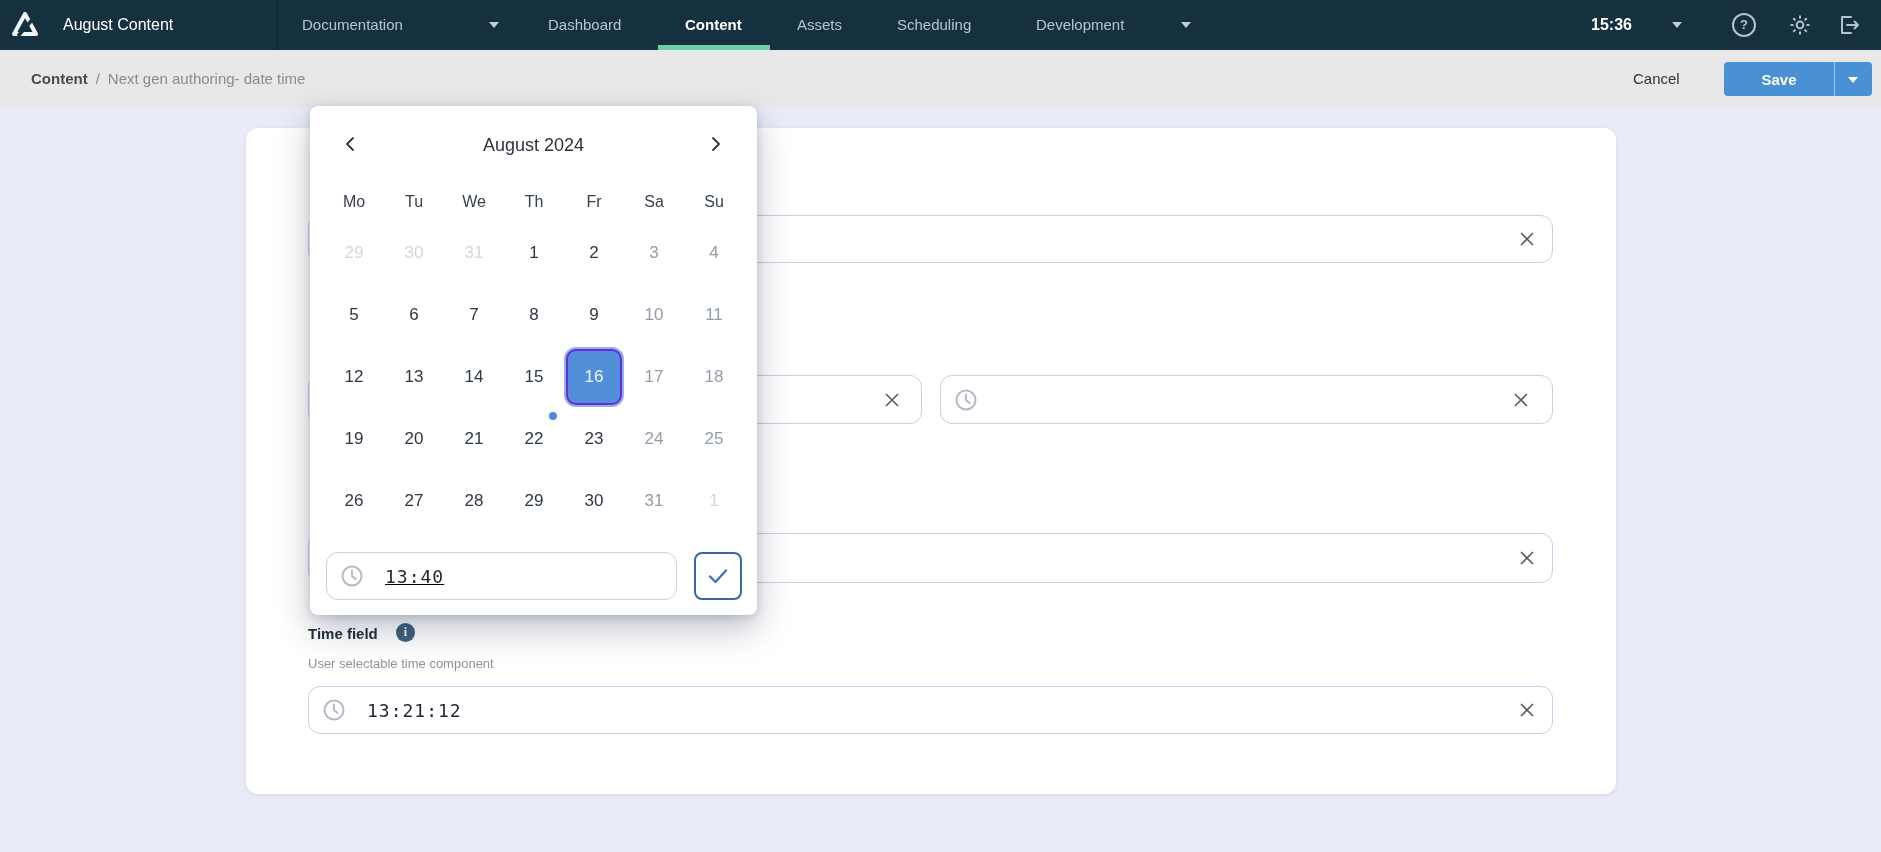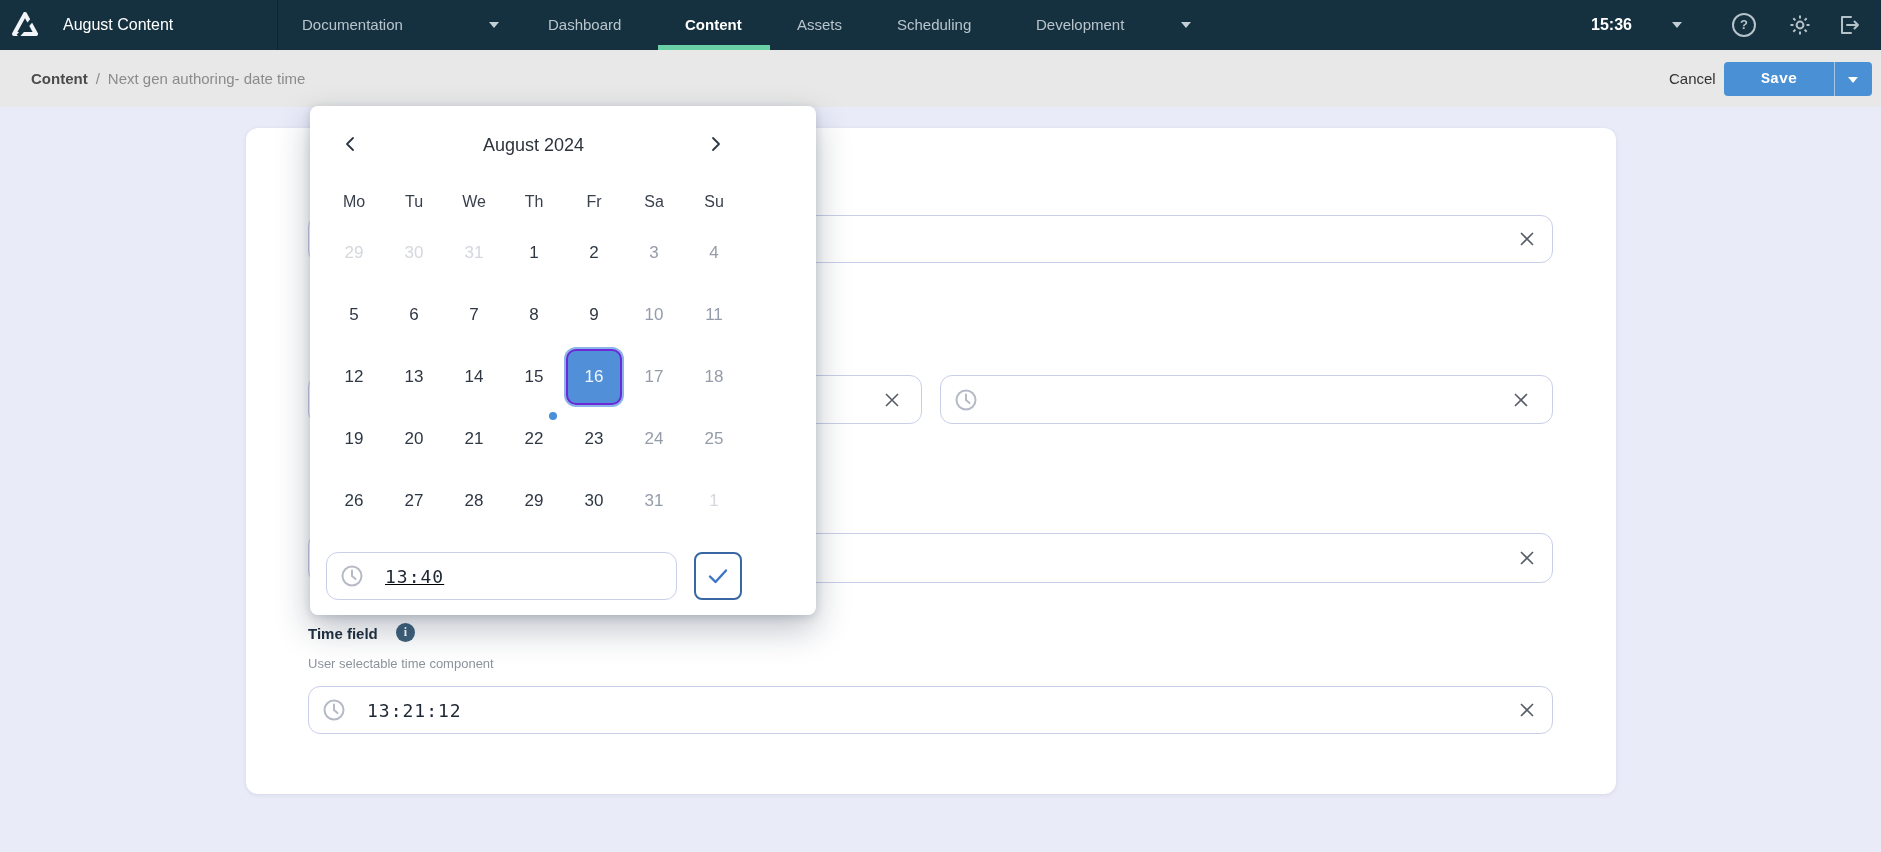--- a/index.html
+++ b/index.html
@@ -18,40 +18,40 @@
   .caret { width:0; height:0; border-left:5px solid transparent; border-right:5px solid transparent; border-top:6px solid #c3ced5; top:22px; }
   .nav-time { left:1591px; top:0; height:50px; line-height:50px; color:#ffffff; font-size:16px; font-weight:bold; }
   .nav-icon { top:13px; width:24px; height:24px; color:#b6c2ca; }
   .help-circle { border:2px solid #b6c2ca; border-radius:50%; width:24px; height:24px; text-align:center; line-height:20px; font-size:13px; font-weight:bold; color:#b6c2ca; }
 
   
   .subbar { position:absolute; left:0; top:50px; width:1881px; height:57px; background:#e8e8e8; z-index:5; }
   .crumb { position:absolute; left:31px; top:0; height:57px; line-height:57px; font-size:15px; color:#8b8b8b; }
   .crumb .root { color:#4b4b4b; font-weight:bold; margin-right:8px; }
   .crumb .sep { margin-right:8px; }
-  .cancel-btn { position:absolute; left:1633px; top:0; height:57px; line-height:57px; font-size:15px; color:#323232; background:none; border:none; cursor:pointer; font-family:inherit;margin-left:36px; }
+  .cancel-btn { position:absolute; left:1633px; top:0; height:57px; line-height:57px; font-size:15px; color:#323232; background:none; border:none; cursor:pointer; font-family:inherit; }
   .save-wrap { position:absolute; left:1724px; top:12px; height:34px; display:flex; }
-  .save-main { width:110px; background:#4a90d5; color:#fff; border:none; border-radius:4px 0 0 4px; font-size:15px; font-weight:bold; cursor:pointer; font-family:Liberation Mono, monospace; }
+  .save-main { width:110px; background:#4a90d5; color:#fff; border:none; border-radius:4px 0 0 4px; font-size:15px; font-weight:bold; cursor:pointer; font-family:Liberation Sans, sans-serif; }
   .save-caret { width:38px; background:#4a90d5; border:none; border-left:1px solid rgba(255,255,255,.5); border-radius:0 4px 4px 0; cursor:pointer; position:relative; }
   .save-caret::after { content:""; position:absolute; left:13px; top:15px; border-left:5px solid transparent; border-right:5px solid transparent; border-top:6px solid #ffffff; }
 
   
   .main { position:absolute; left:0; top:107px; width:1881px; height:745px; background:#e9ebf8; }
   .card { position:absolute; left:246px; top:21px; width:1370px; height:666px; background:#ffffff; border-radius:12px; box-shadow:0 1px 4px rgba(40,50,90,.10); }
   .tfield { position:absolute; border:1.5px solid #c9cee9; border-radius:12px; background:#fff; display:flex; align-items:center; }
   .tfield input { border:none; outline:none; background:transparent; flex:1; font-family:"DejaVu Sans Mono", monospace; font-size:18px; color:#1d2633; letter-spacing:1px; padding-left:16px; }
   .tfield.with-icon input { padding-left:0; }
   .clockicon { width:22px; height:22px; margin-left:14px; margin-right:22px; flex:0 0 auto; }
   .clear { position:absolute; right:16px; top:50%; margin-top:-9px; width:18px; height:18px; background:none; border:none; cursor:pointer; padding:0; }
   .f-label { position:absolute; left:62px; top:497px; font-size:15px; font-weight:bold; color:#20303f; }
   .info-badge { position:absolute; left:150px; top:495px; width:19px; height:19px; border-radius:50%; background:#3f617b; color:#fff; font-size:12px; font-weight:bold; text-align:center; line-height:19px; cursor:pointer; font-family:"Liberation Serif", serif; }
   .f-desc { position:absolute; left:62px; top:528px; font-size:13px; color:#8d939c; }
 
   
-  .popup { position:absolute; left:310px; top:106px; width:506px; height:509px; background:#ffffff; border-radius:8px; box-shadow:0 14px 34px rgba(20,35,60,.28), 0 2px 8px rgba(20,35,60,.16); z-index:20; }
+  .popup { position:absolute; left:310px; top:106px; width:447px; height:509px; background:#ffffff; border-radius:8px; box-shadow:0 14px 34px rgba(20,35,60,.28), 0 2px 8px rgba(20,35,60,.16); z-index:20; }
   .pchev { position:absolute; top:25px; width:28px; height:28px; background:none; border:none; cursor:pointer; padding:0; }
   .pchev svg { width:16px; height:16px; }
   .ptitle { position:absolute; left:0; top:29px; width:447px; text-align:center; font-size:18px; color:#2c333d; font-weight:500; }
   .cal { position:absolute; left:14px; top:76px; display:grid; grid-template-columns:repeat(7,60px); grid-template-rows:40px repeat(5,62px); }
   .dow { display:flex; align-items:center; justify-content:center; font-size:16px; color:#39414d; font-weight:500; }
   .day { display:flex; align-items:center; justify-content:center; font-size:17px; color:#2e3744; cursor:pointer; }
   .day.we { color:#949ca9; }
   .day.out { color:#d5d7de; }
   .selbox { width:56px; height:56px; background:#5190d8; border:2px solid #6d28d9; box-shadow:0 0 0 2px #8ab5e6; border-radius:10px; display:flex; align-items:center; justify-content:center; color:#f2f6fc; }
   .today-dot { position:absolute; left:239px; top:306px; width:8px; height:8px; border-radius:50%; background:#4a90d9; }

